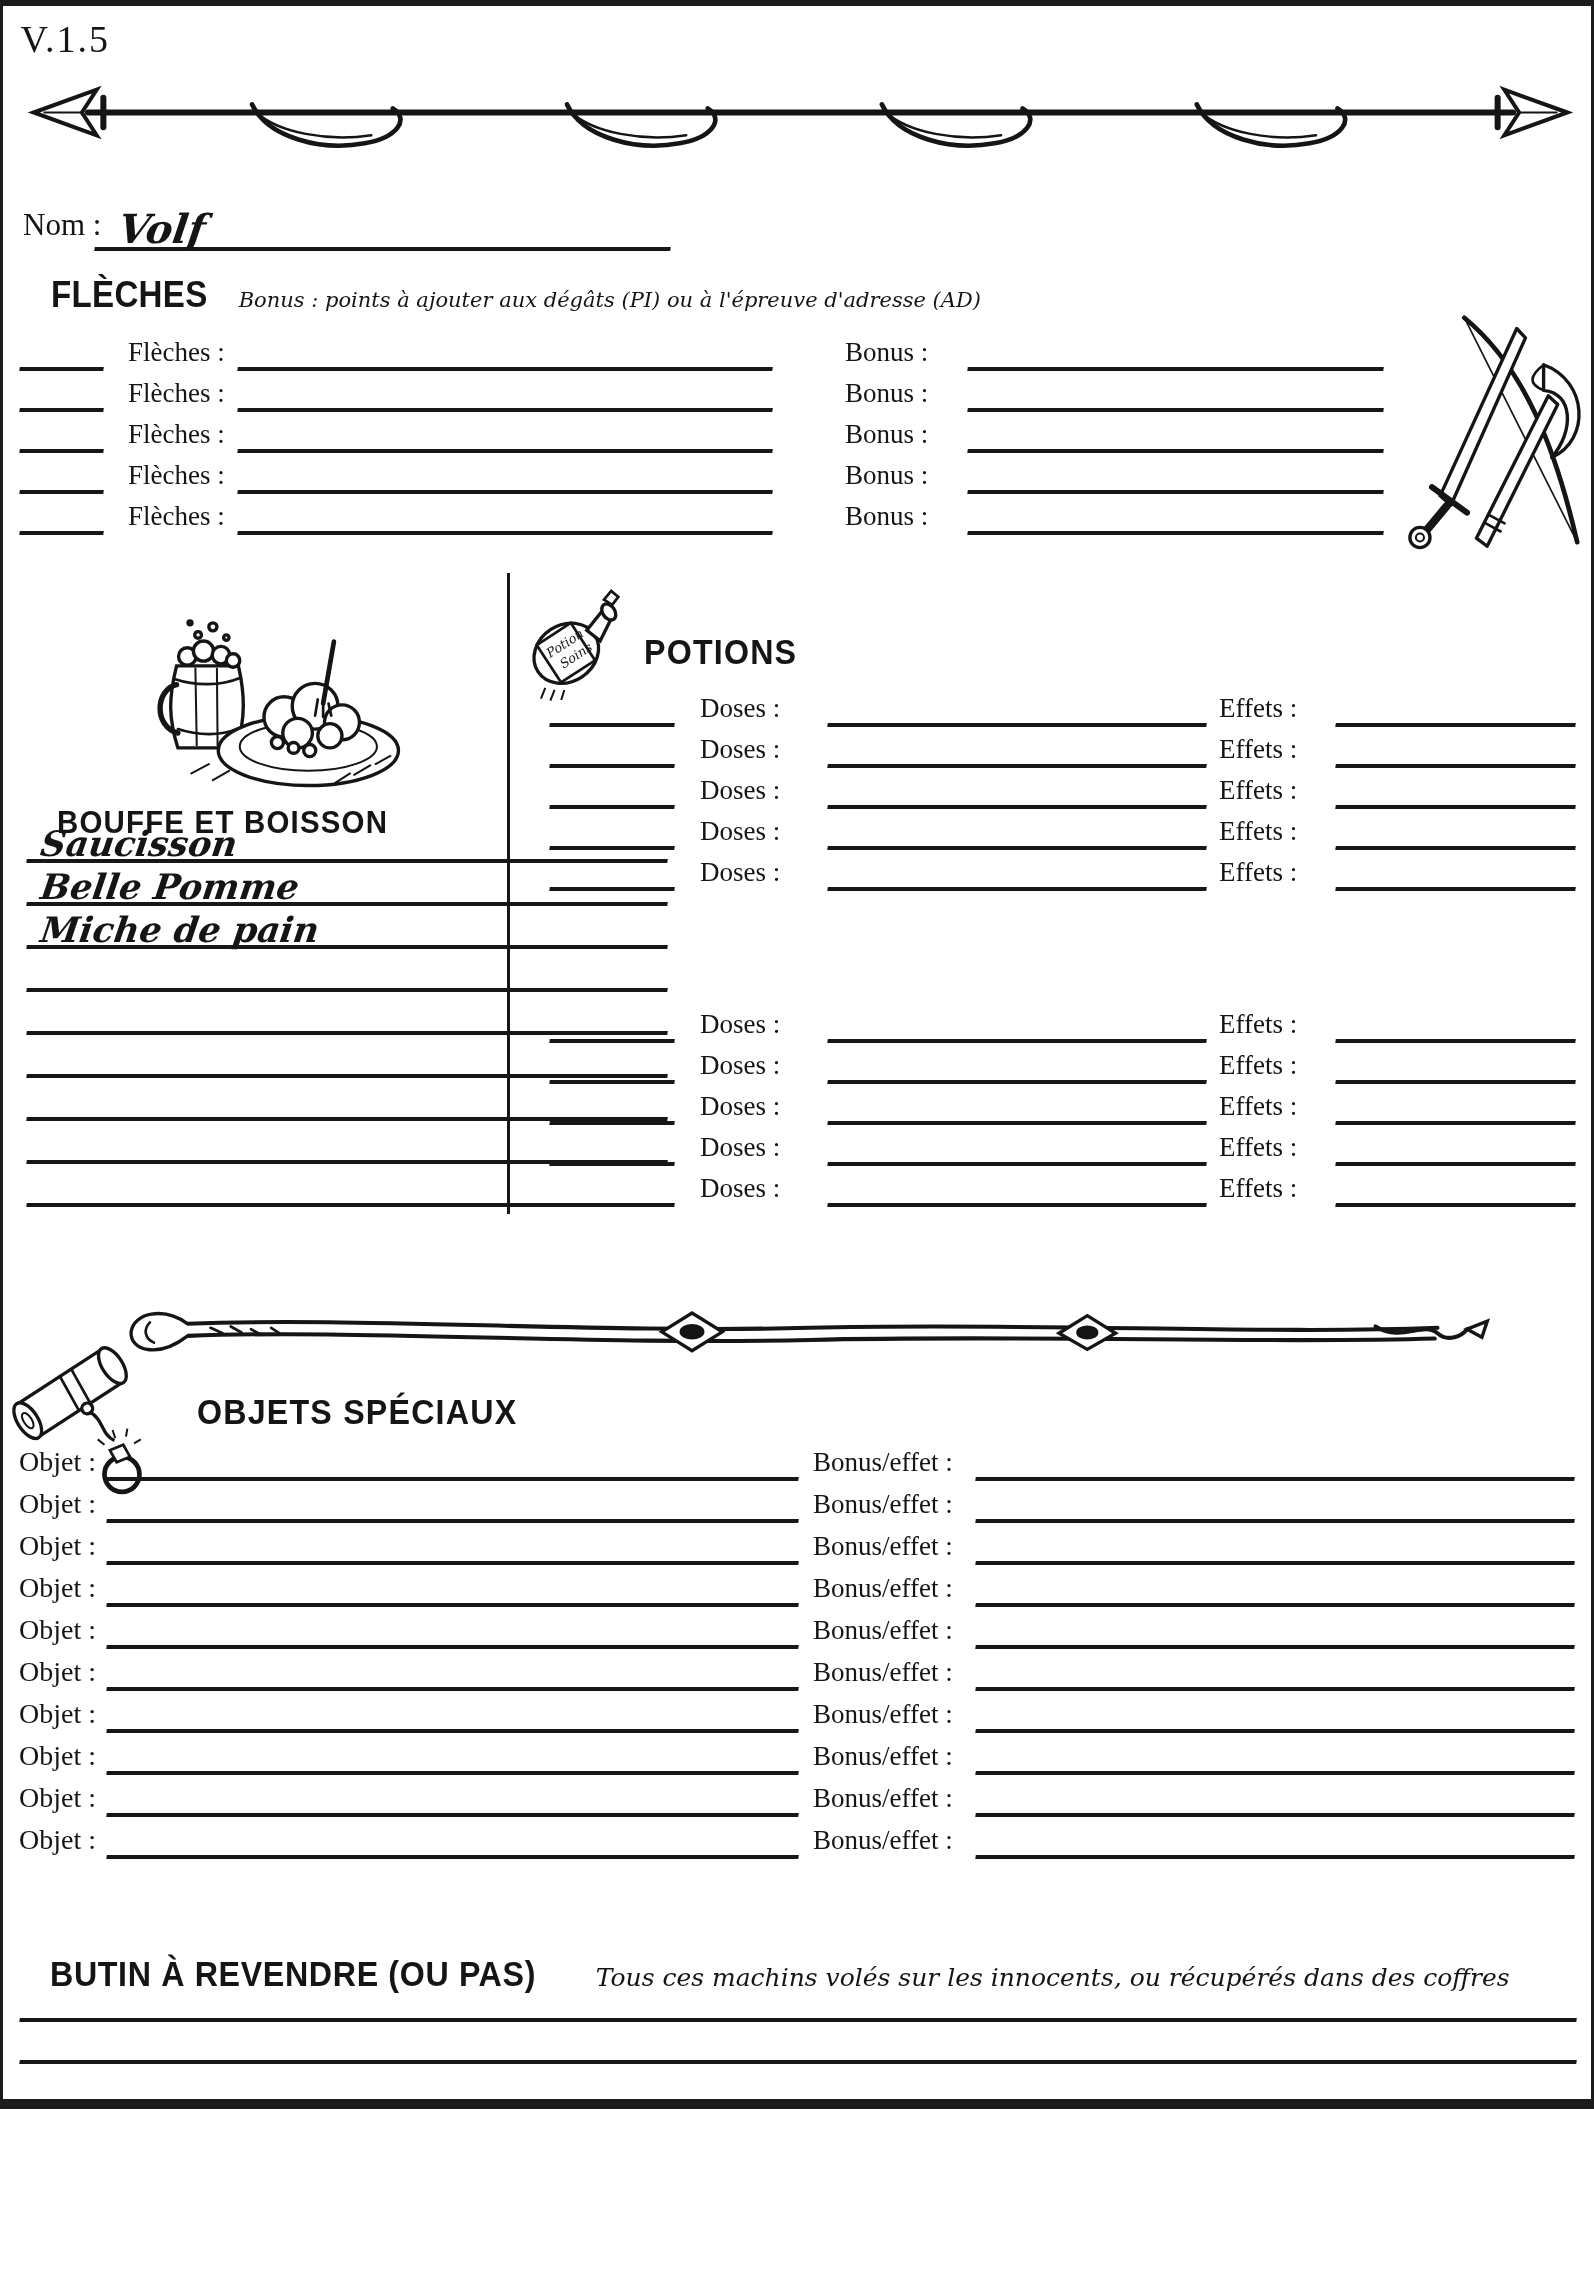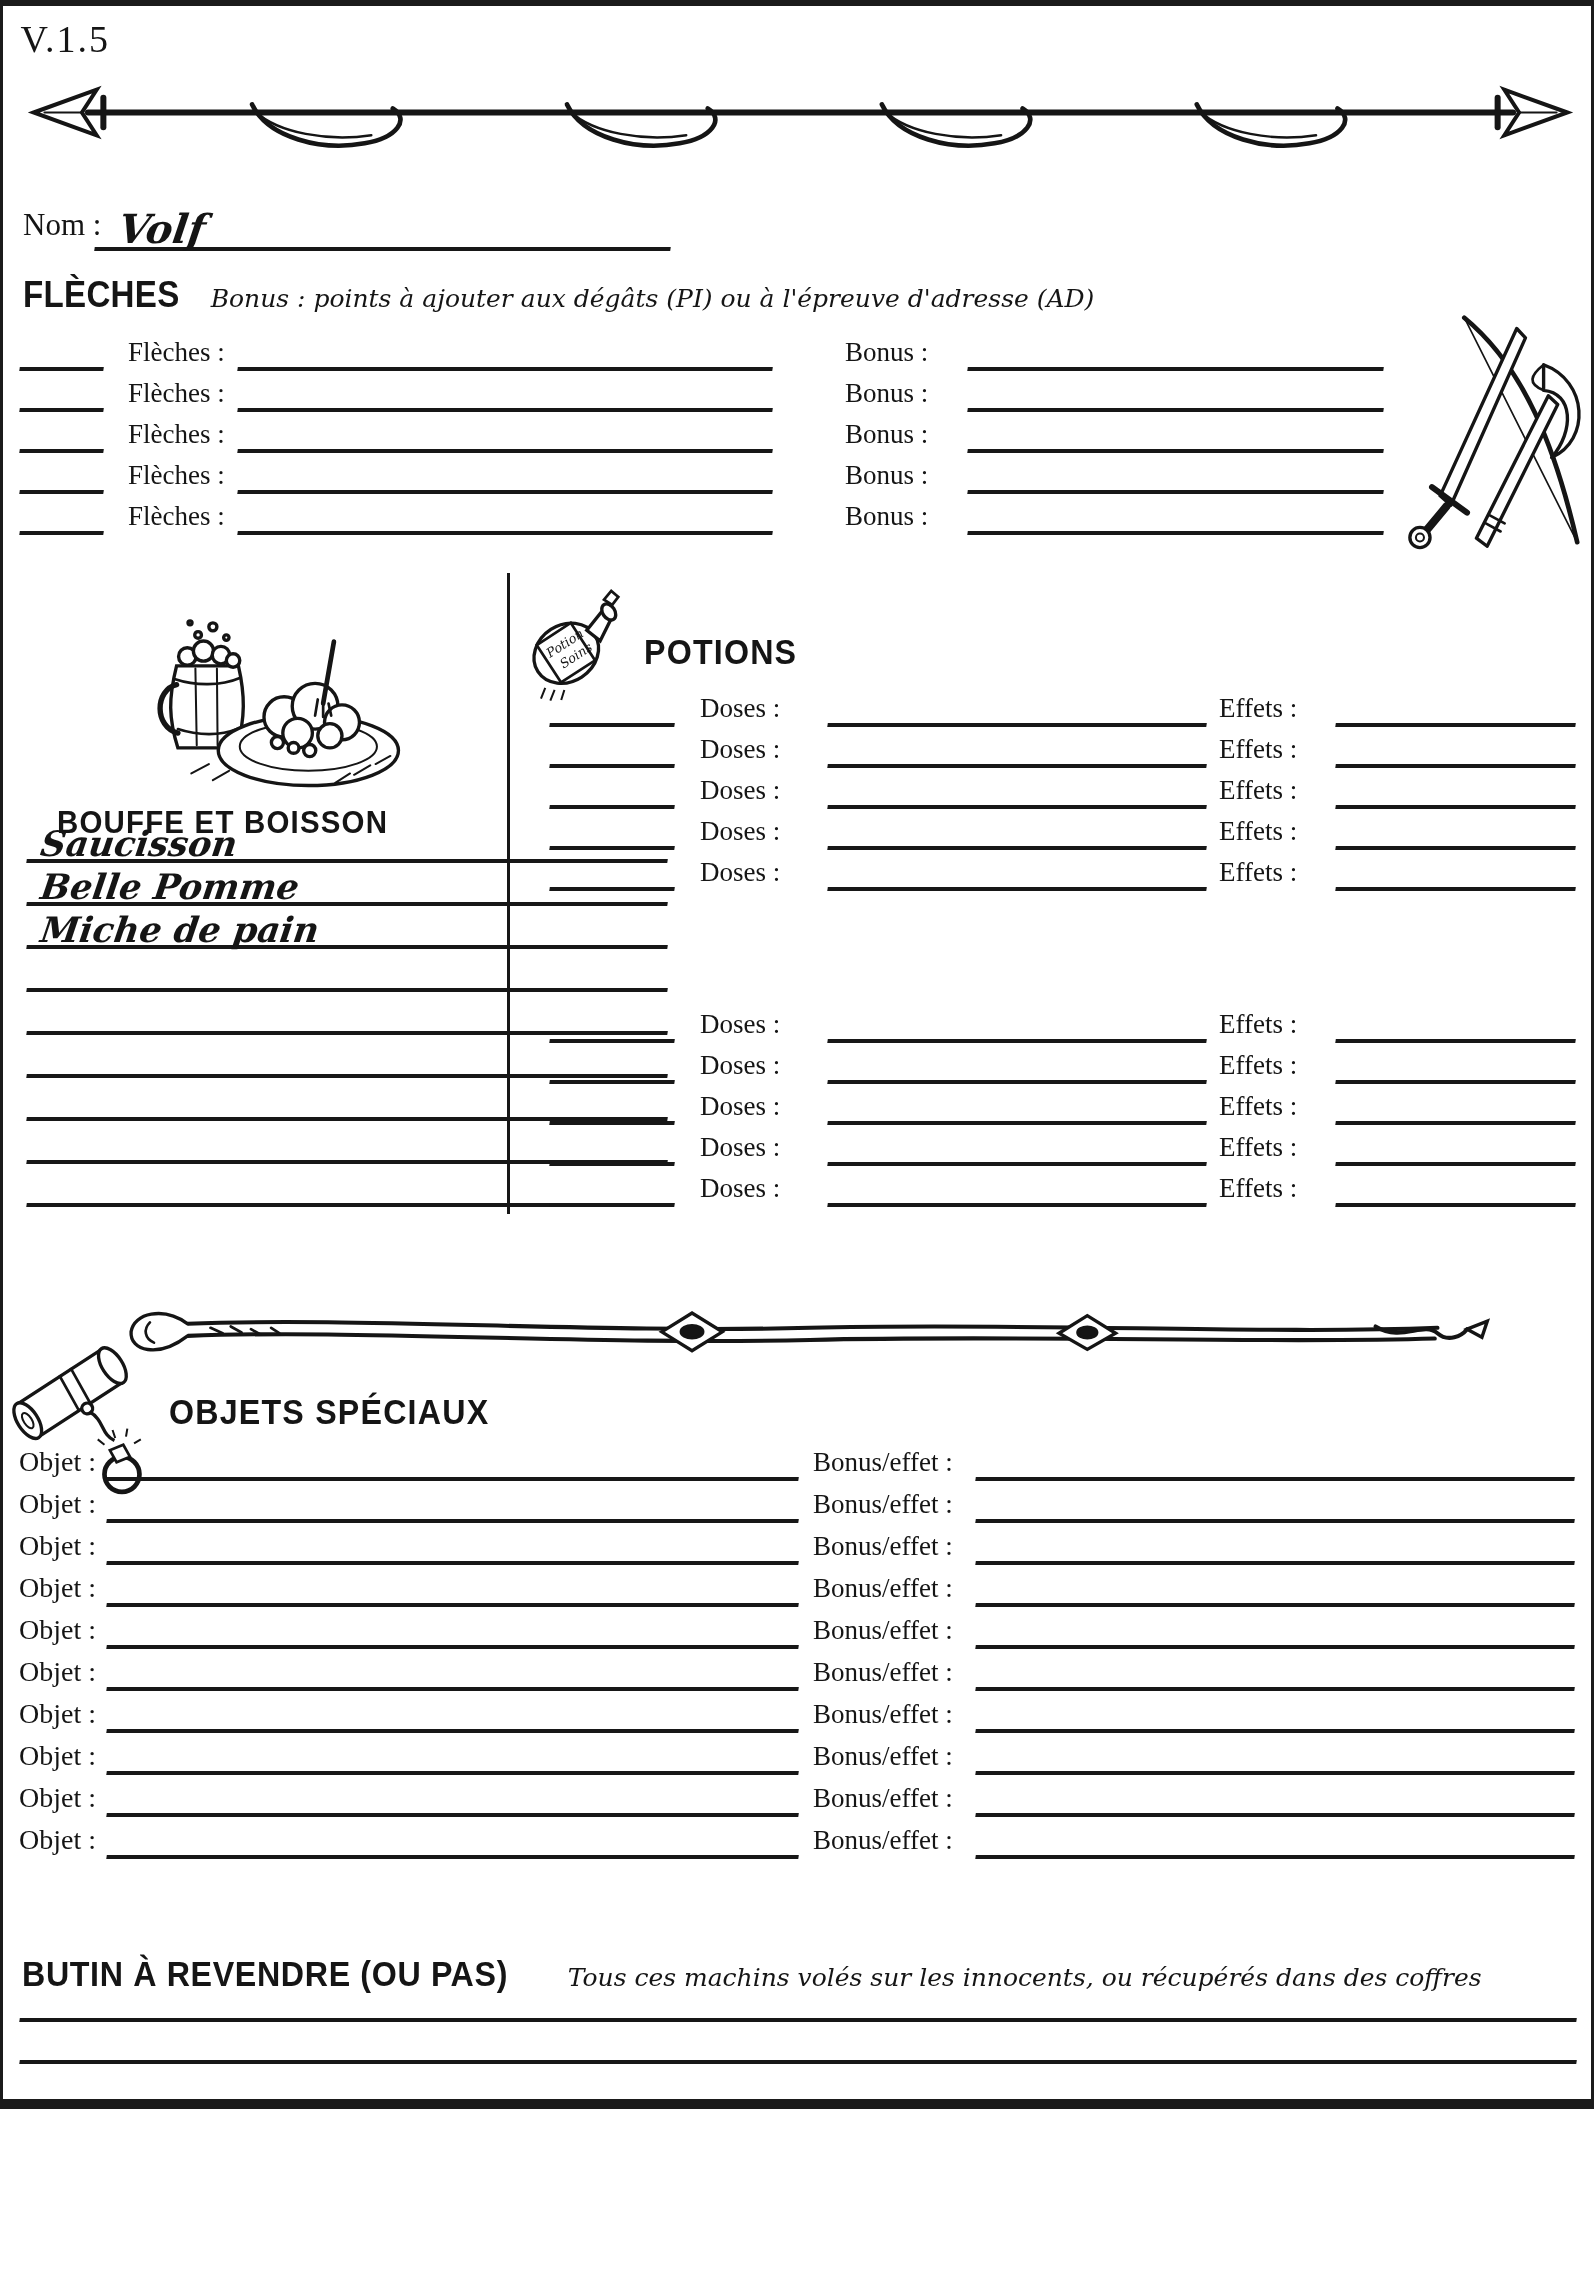--- a/index.html
+++ b/index.html
@@ -7,21 +7,21 @@
     position:relative; width:1594px; height:2109px; background:#fff;
     box-sizing:border-box; overflow:hidden;
     border-top:6px solid #1b1b1b; border-left:3.4px solid #1b1b1b;
     border-right:3.4px solid #1b1b1b; border-bottom:10.8px solid #1b1b1b;
     font-family:"Liberation Serif",serif; color:#151515;
   }
   .abs{position:absolute;}
   .version{left:17.5px; top:10.8px; font-size:38px; letter-spacing:2px;}
   .title{left:0; top:2.7px; width:1588px; text-align:center;
     font-variant:small-caps; font-weight:bold; font-size:63px; letter-spacing:3.4px;}
-  .sect-head{display:flex; align-items:baseline; gap:17.5px; white-space:nowrap;}
+  .sect-head{display:flex; align-items:baseline; gap:17.5px; white-space:nowrap;margin-left:28px;}
   .h{font-family:"Liberation Sans",sans-serif; font-weight:bold; letter-spacing:0.3px;
      display:inline-block; transform:scaleX(.92); transform-origin:left bottom;}
   .sub{font-family:"DejaVu Serif",serif; font-style:italic;}
   .lbl{font-size:27px; white-space:nowrap;}
   .row{position:relative;}
   .line{position:absolute; bottom:0; height:39px; border-bottom:4px solid #171717;
         display:flex; align-items:flex-end; overflow:visible; box-sizing:border-box;}
   .hw{font-family:"DejaVu Serif",serif; font-style:italic; font-weight:bold;
       transform:skewX(-8deg); line-height:.9;}
   .rlbl{position:absolute; bottom:2.7px;margin-top:46px;}
@@ -88,21 +88,21 @@
       <use href="#rib" x="1280" y="0"></use>
       <use href="#rib" x="1750" y="0"></use>
     </g>
   </svg>
 
   <span class="abs lbl" style="left:20px; top:201px; font-size:31px;">Nom :</span>
   <div class="abs line hw" style="left:94px; top:205px; width:576px; height:40px; padding-left:21.6px; font-size:40px;">Volf</div>
 
   <div class="abs sect-head" style="left:20px; top:268px;">
     <span class="h" style="font-size:36px;">FLÈCHES</span>
-    <span class="sub" style="font-size:25px;">Bonus : points à ajouter aux dégâts (PI) ou à l'épreuve d'adresse (AD)</span>
+    <span class="sub" style="font-size:21px;">Bonus : points à ajouter aux dégâts (PI) ou à l'épreuve d'adresse (AD)</span>
   </div>
 
   <div class="abs fleches-rows">
 
       <div class="row">
         <div class="line f-qty hw" style="font-size:25.6px;"></div>
         <span class="rlbl lbl f-lbl">Flèches :</span>
         <div class="line f-name hw" style="font-size:25.6px;"></div>
         <span class="rlbl lbl f-blbl">Bonus :</span>
         <div class="line f-bonus hw" style="font-size:25.6px;"></div>

